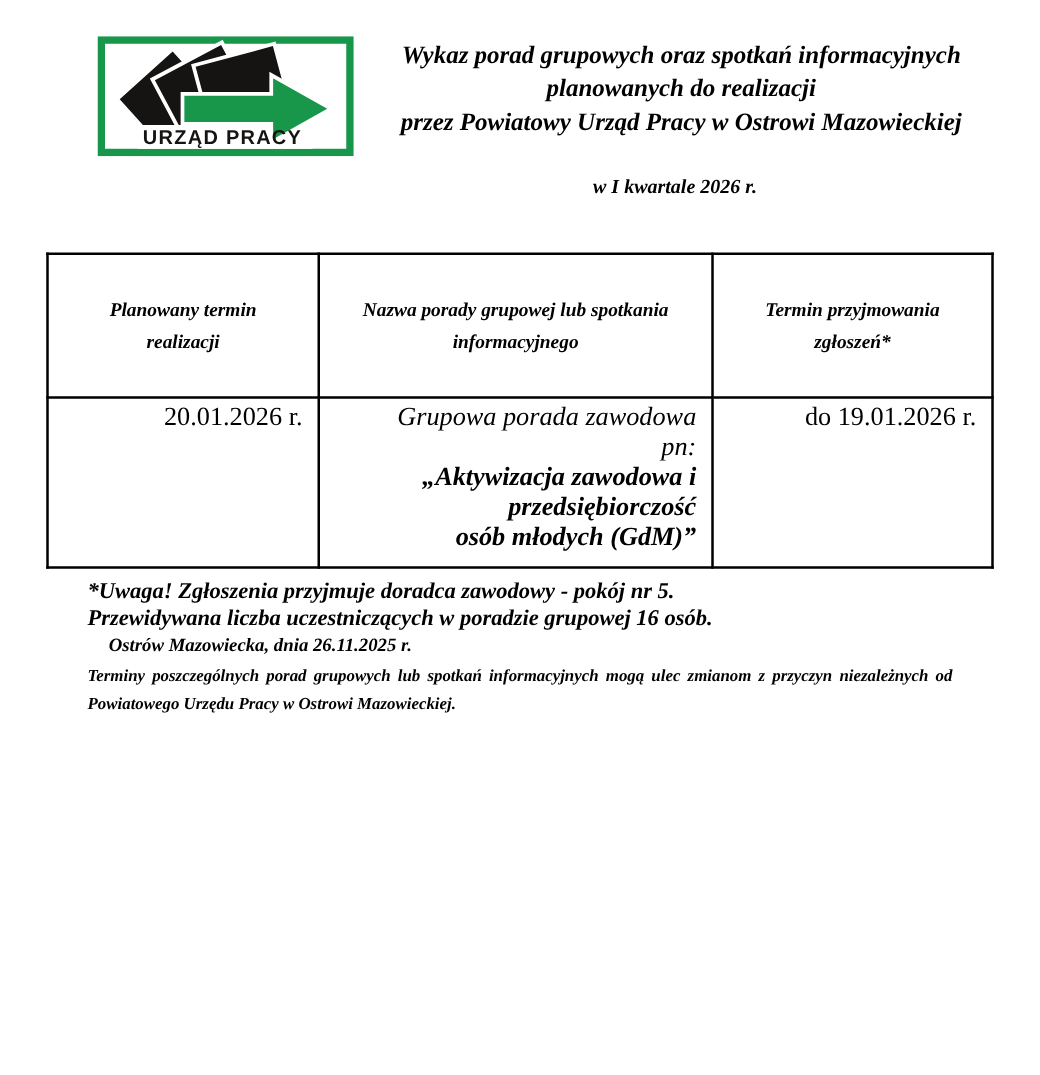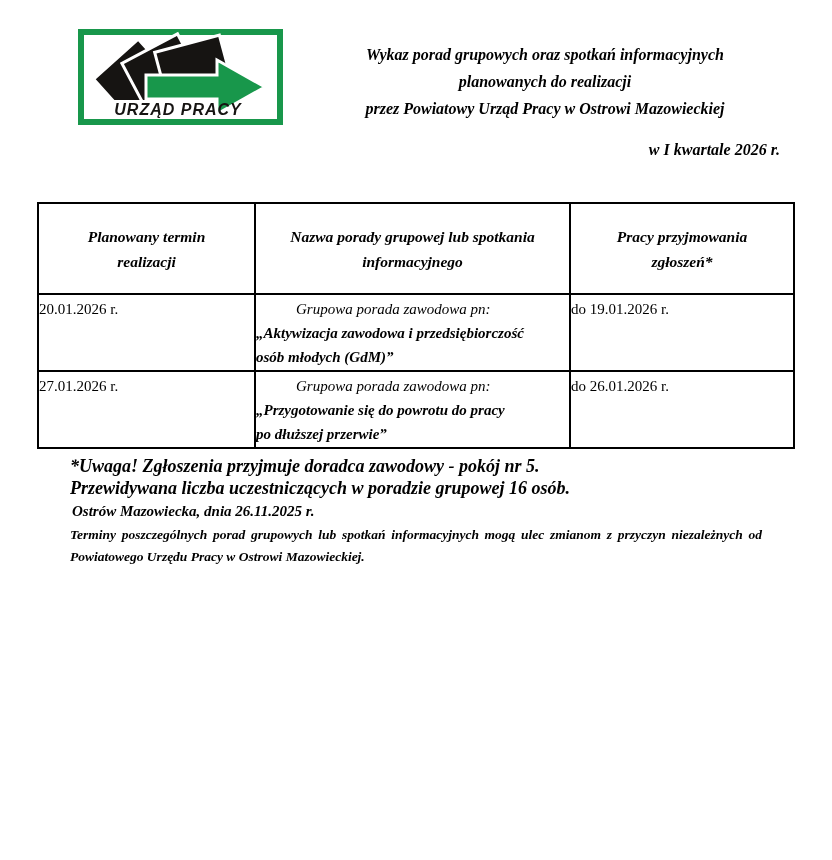--- a/index.html
+++ b/index.html
@@ -18,69 +18,68 @@
   .header-row {
     display: flex;
     align-items: flex-start;
     padding-top: 29px;
     padding-left: 78px;
   }
   .logo-box {
     flex: 0 0 auto;
     width: 205px;
     height: 96px;
-    font-style: italic;
   }
   .title-block {
     width: 480px;
     margin-left: 22px;
-    margin-top: 12px;
+    margin-top: 2px;
     text-align: center;
     font-weight: bold;
     font-style: italic;
-    font-size: 16px;
+    font-size: 20px;
     line-height: 27px;
     white-space: pre-line;
   }
   .quarter-line {
     width: 480px;
     margin-left: 300px;
     margin-top: 16px;
-    text-align: right;
+    text-align: center;
     font-weight: bold;
     font-style: italic;
     font-size: 16px;
   }
   table.schedule {
     border-collapse: collapse;
     table-layout: fixed;
     width: 756px;
     margin-left: 37px;
     margin-top: 43px;
   }
   table.schedule th, table.schedule td {
     border: 2px solid #000;
-    padding: 0;
+    padding: 12px;
     overflow: hidden;
   }
   table.schedule th {
     height: 89px;
     text-align: center;
     vertical-align: middle;
     font-weight: bold;
     font-style: italic;
     font-size: 15.5px;
     line-height: 25px;
     white-space: pre-line;
   }
   table.schedule td {
     height: 73px;
     vertical-align: top;
-    text-align: left;
-    font-size: 15px;
+    text-align: right;
+    font-size: 21px;
     line-height: 24px;
     padding-top: 2px;
   }
   .col-date   { width: 217px; }
   .col-advice { width: 315px; }
   .col-dead   { width: 224px; }
   .advice-intro {
     font-style: italic;
     margin-left: 40px;
   }
@@ -99,21 +98,21 @@
     font-style: italic;
     font-size: 18px;
     line-height: 21px;
     margin: 0 0 1px 0;
   }
   .place-date-line {
     font-weight: bold;
     font-style: italic;
     font-size: 15px;
     line-height: 22px;
-    margin: 1px 0 2px 2px;
+    margin: 1px 0 2px 17px;
   }
   .disclaimer {
     font-weight: bold;
     font-style: italic;
     font-size: 13.5px;
     line-height: 22px;
     text-align: justify;
     margin: 0;
   }
 </style>
@@ -146,44 +145,35 @@
     <col class="col-date">
       <col class="col-advice">
       <col class="col-dead">
   </colgroup>
   <thead>
     <tr>
       <th>Planowany termin
 realizacji</th>
       <th>Nazwa porady grupowej lub spotkania
 informacyjnego</th>
-      <th>Pracy przyjmowania
+      <th>Termin przyjmowania
 zgłoszeń*</th>
     </tr>
   </thead>
   <tbody>
   <tr>
     <td>20.01.2026 r.</td>
     <td>
       <div class="advice-intro">Grupowa porada zawodowa pn:</div>
       <div class="advice-name">„Aktywizacja zawodowa i przedsiębiorczość
 osób młodych (GdM)”</div>
     </td>
     <td>do 19.01.2026 r.</td>
   </tr>
 
-  <tr>
-    <td>27.01.2026 r.</td>
-    <td>
-      <div class="advice-intro">Grupowa porada zawodowa pn:</div>
-      <div class="advice-name">„Przygotowanie się do powrotu do pracy
-po dłuższej przerwie”</div>
-    </td>
-    <td>do 26.01.2026 r.</td>
-  </tr>
 
 
 
 
 </tbody>
 </table>
 
 <div class="notes">
   <p class="note-line">*Uwaga! Zgłoszenia przyjmuje doradca zawodowy - pokój nr 5.</p>
   <p class="note-line">Przewidywana liczba uczestniczących w poradzie grupowej 16 osób.</p>

